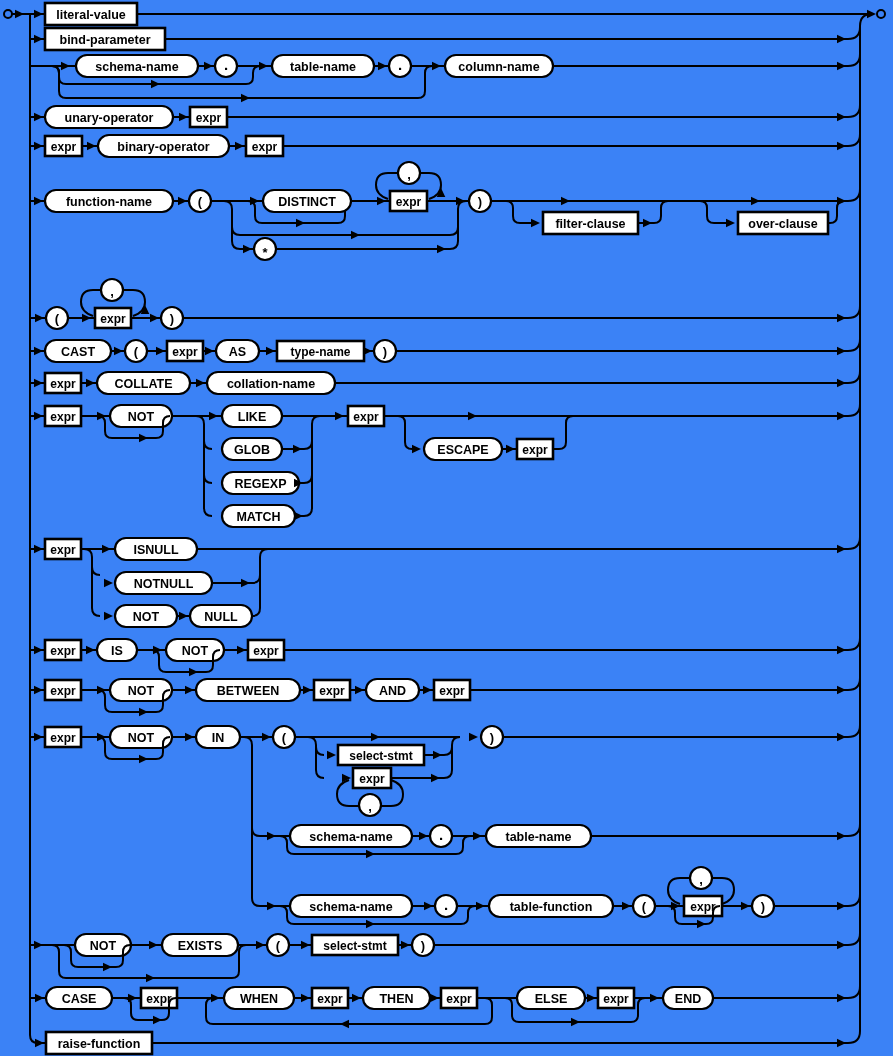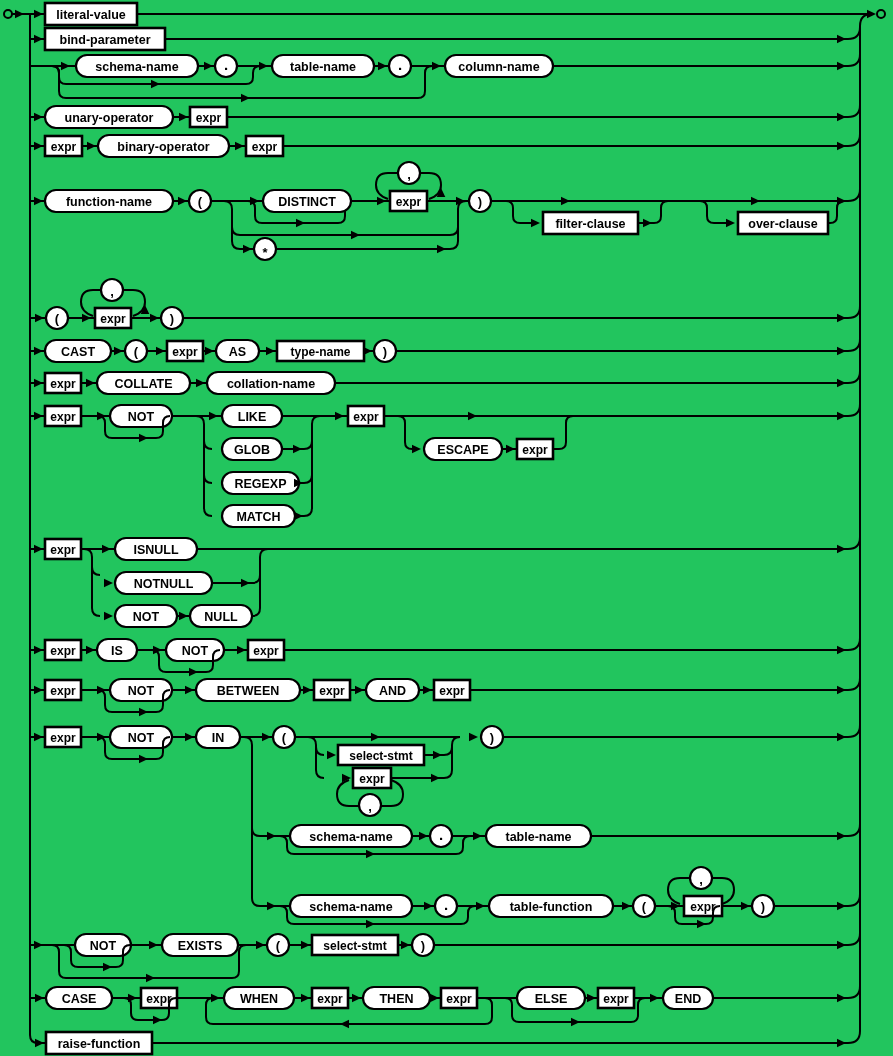--- a/index.html
+++ b/index.html
@@ -1,16 +1,16 @@
 <!DOCTYPE html>
 <html><head>
 <meta charset="utf-8">
 <style>
   html,body{margin:0;padding:0;background:#ffffff;}
-  .stage{width:893px;height:1056px;position:relative;background:#22c55e;}
+  .stage{width:893px;height:1056px;position:relative;background:#3b82f6;}
   .ln{fill:none;stroke:#000;stroke-width:2;}
   .shape{fill:#fff;stroke:#000;stroke-width:2.2;}
   .box{stroke-width:2.6;}
   .ah{fill:#000;stroke:none;}
   text{font-family:"Liberation Sans","DejaVu Sans",sans-serif;font-weight:bold;font-size:12.5px;text-anchor:middle;fill:#000;}
   text.small{font-size:12px;}
   text.punct{font-size:13px;}
   text.dot{font-size:15px;}
 </style>
 </head>

